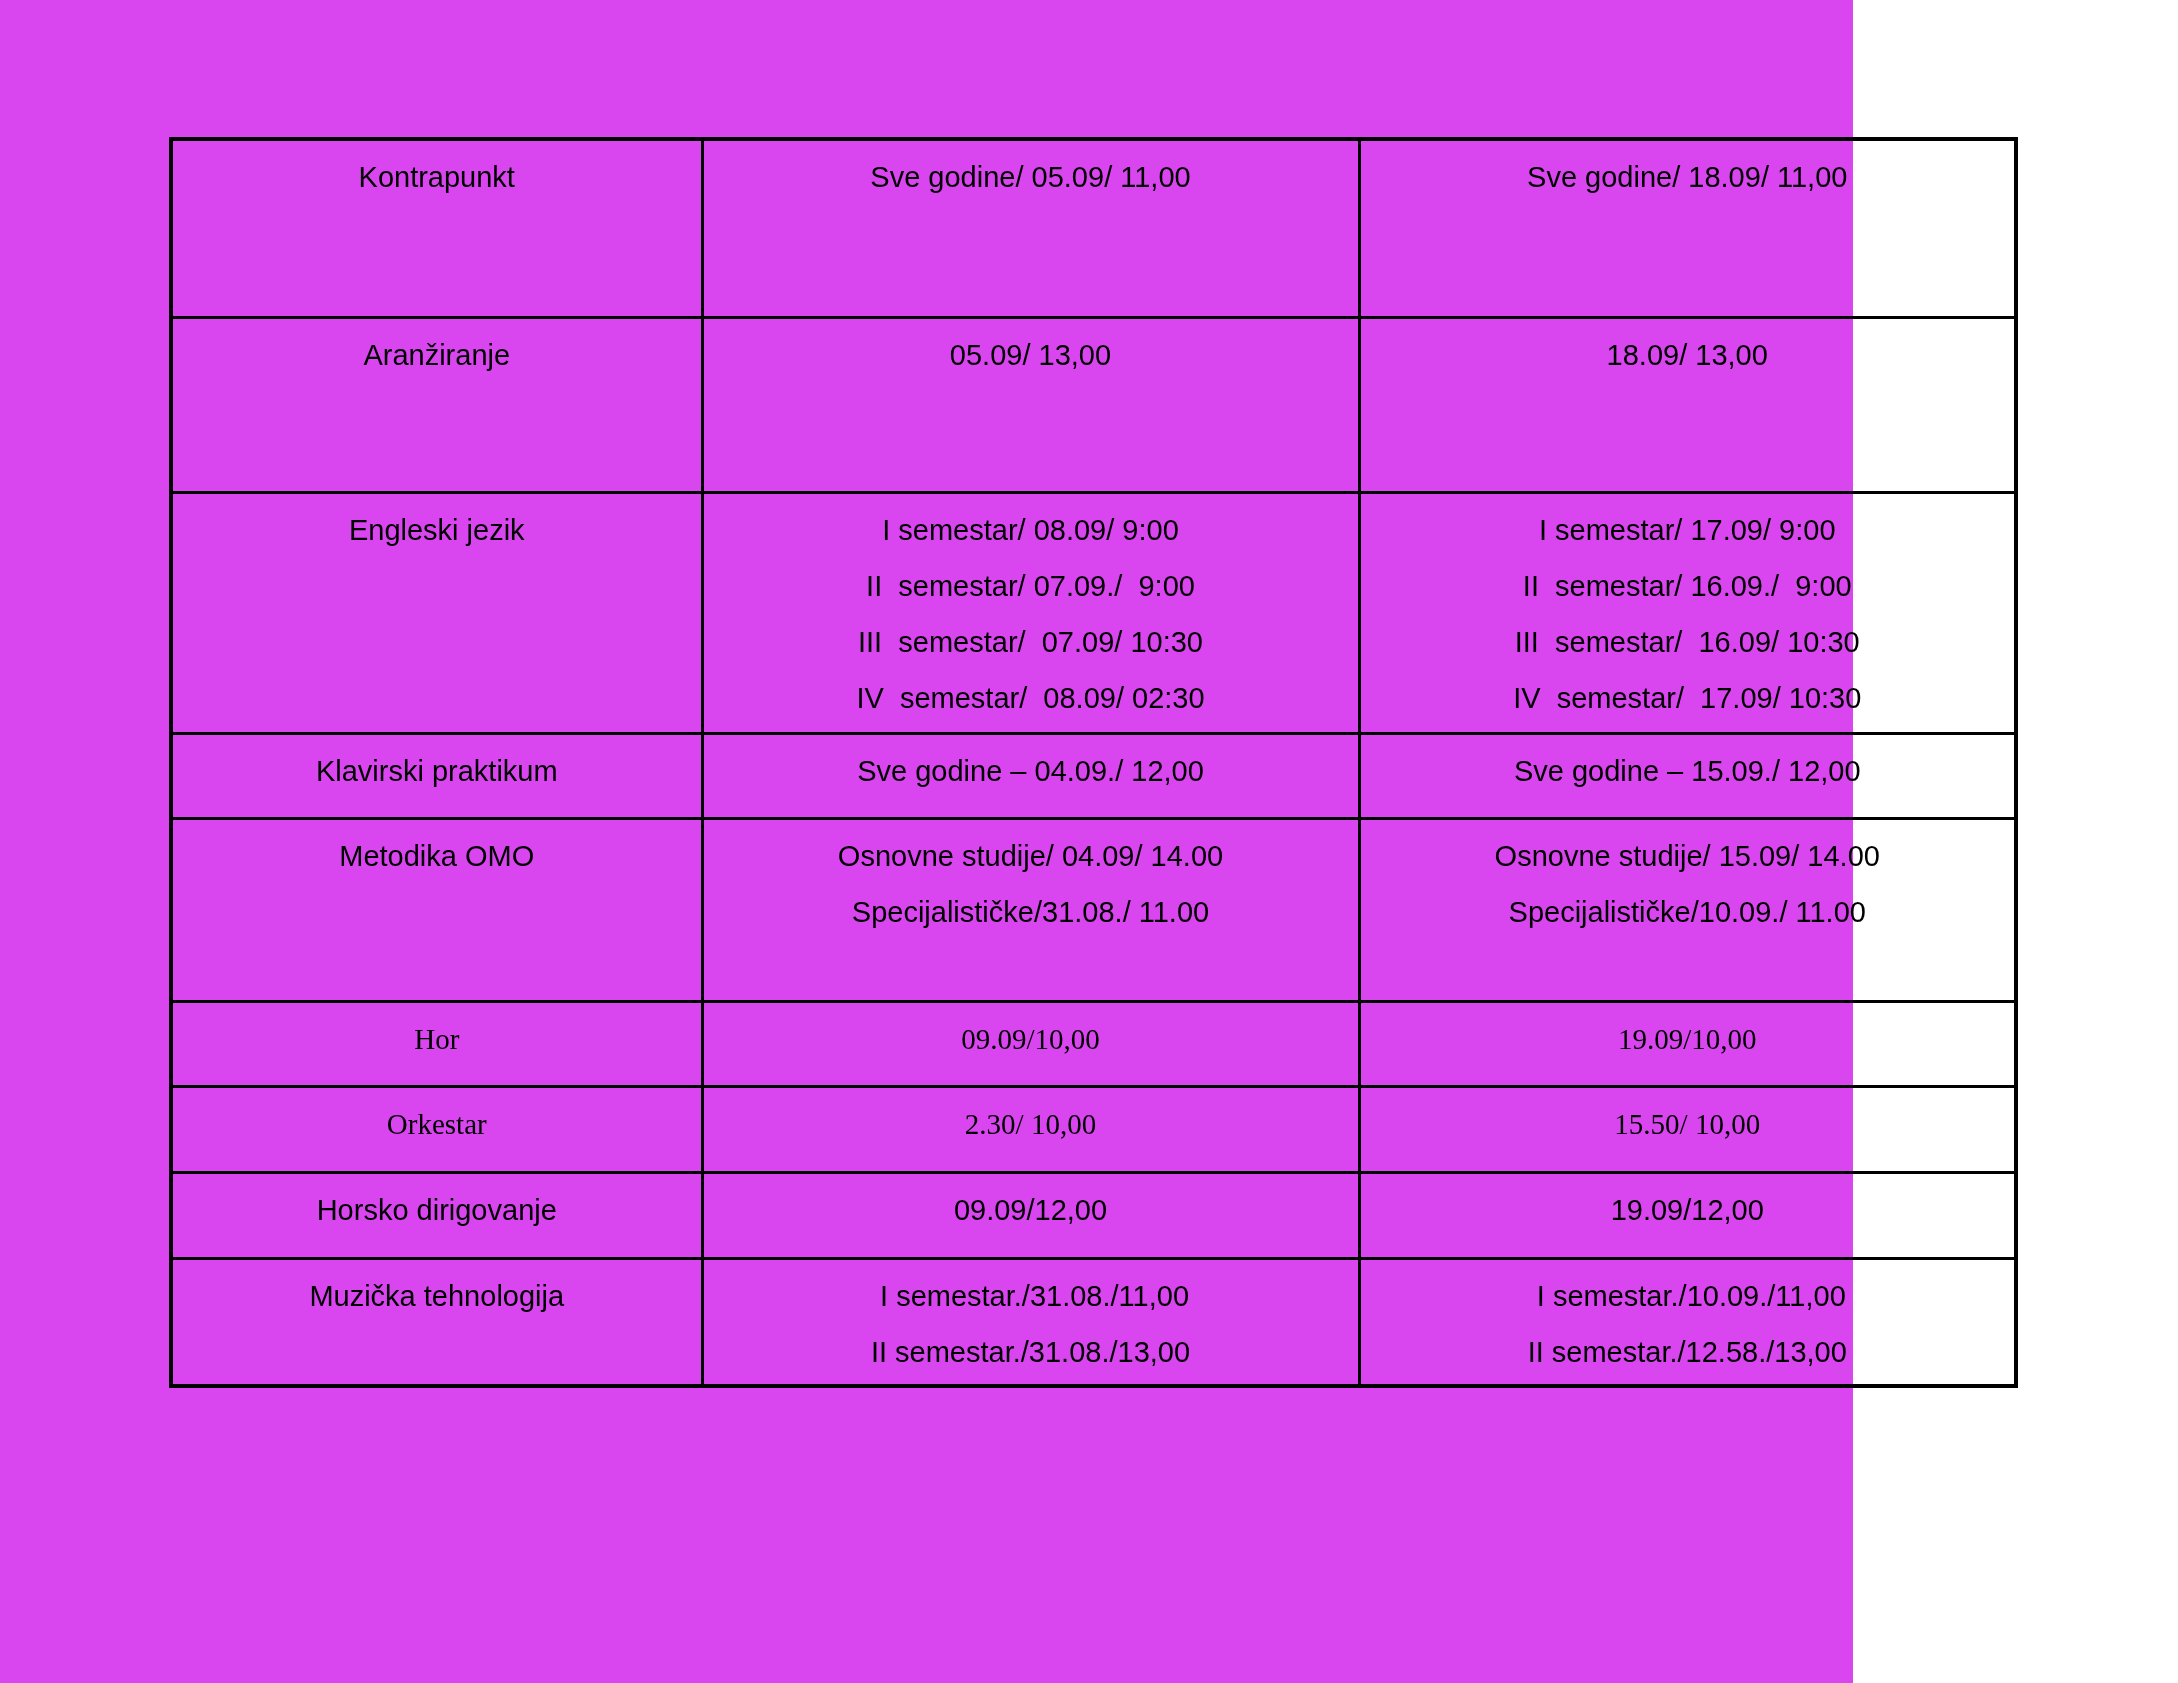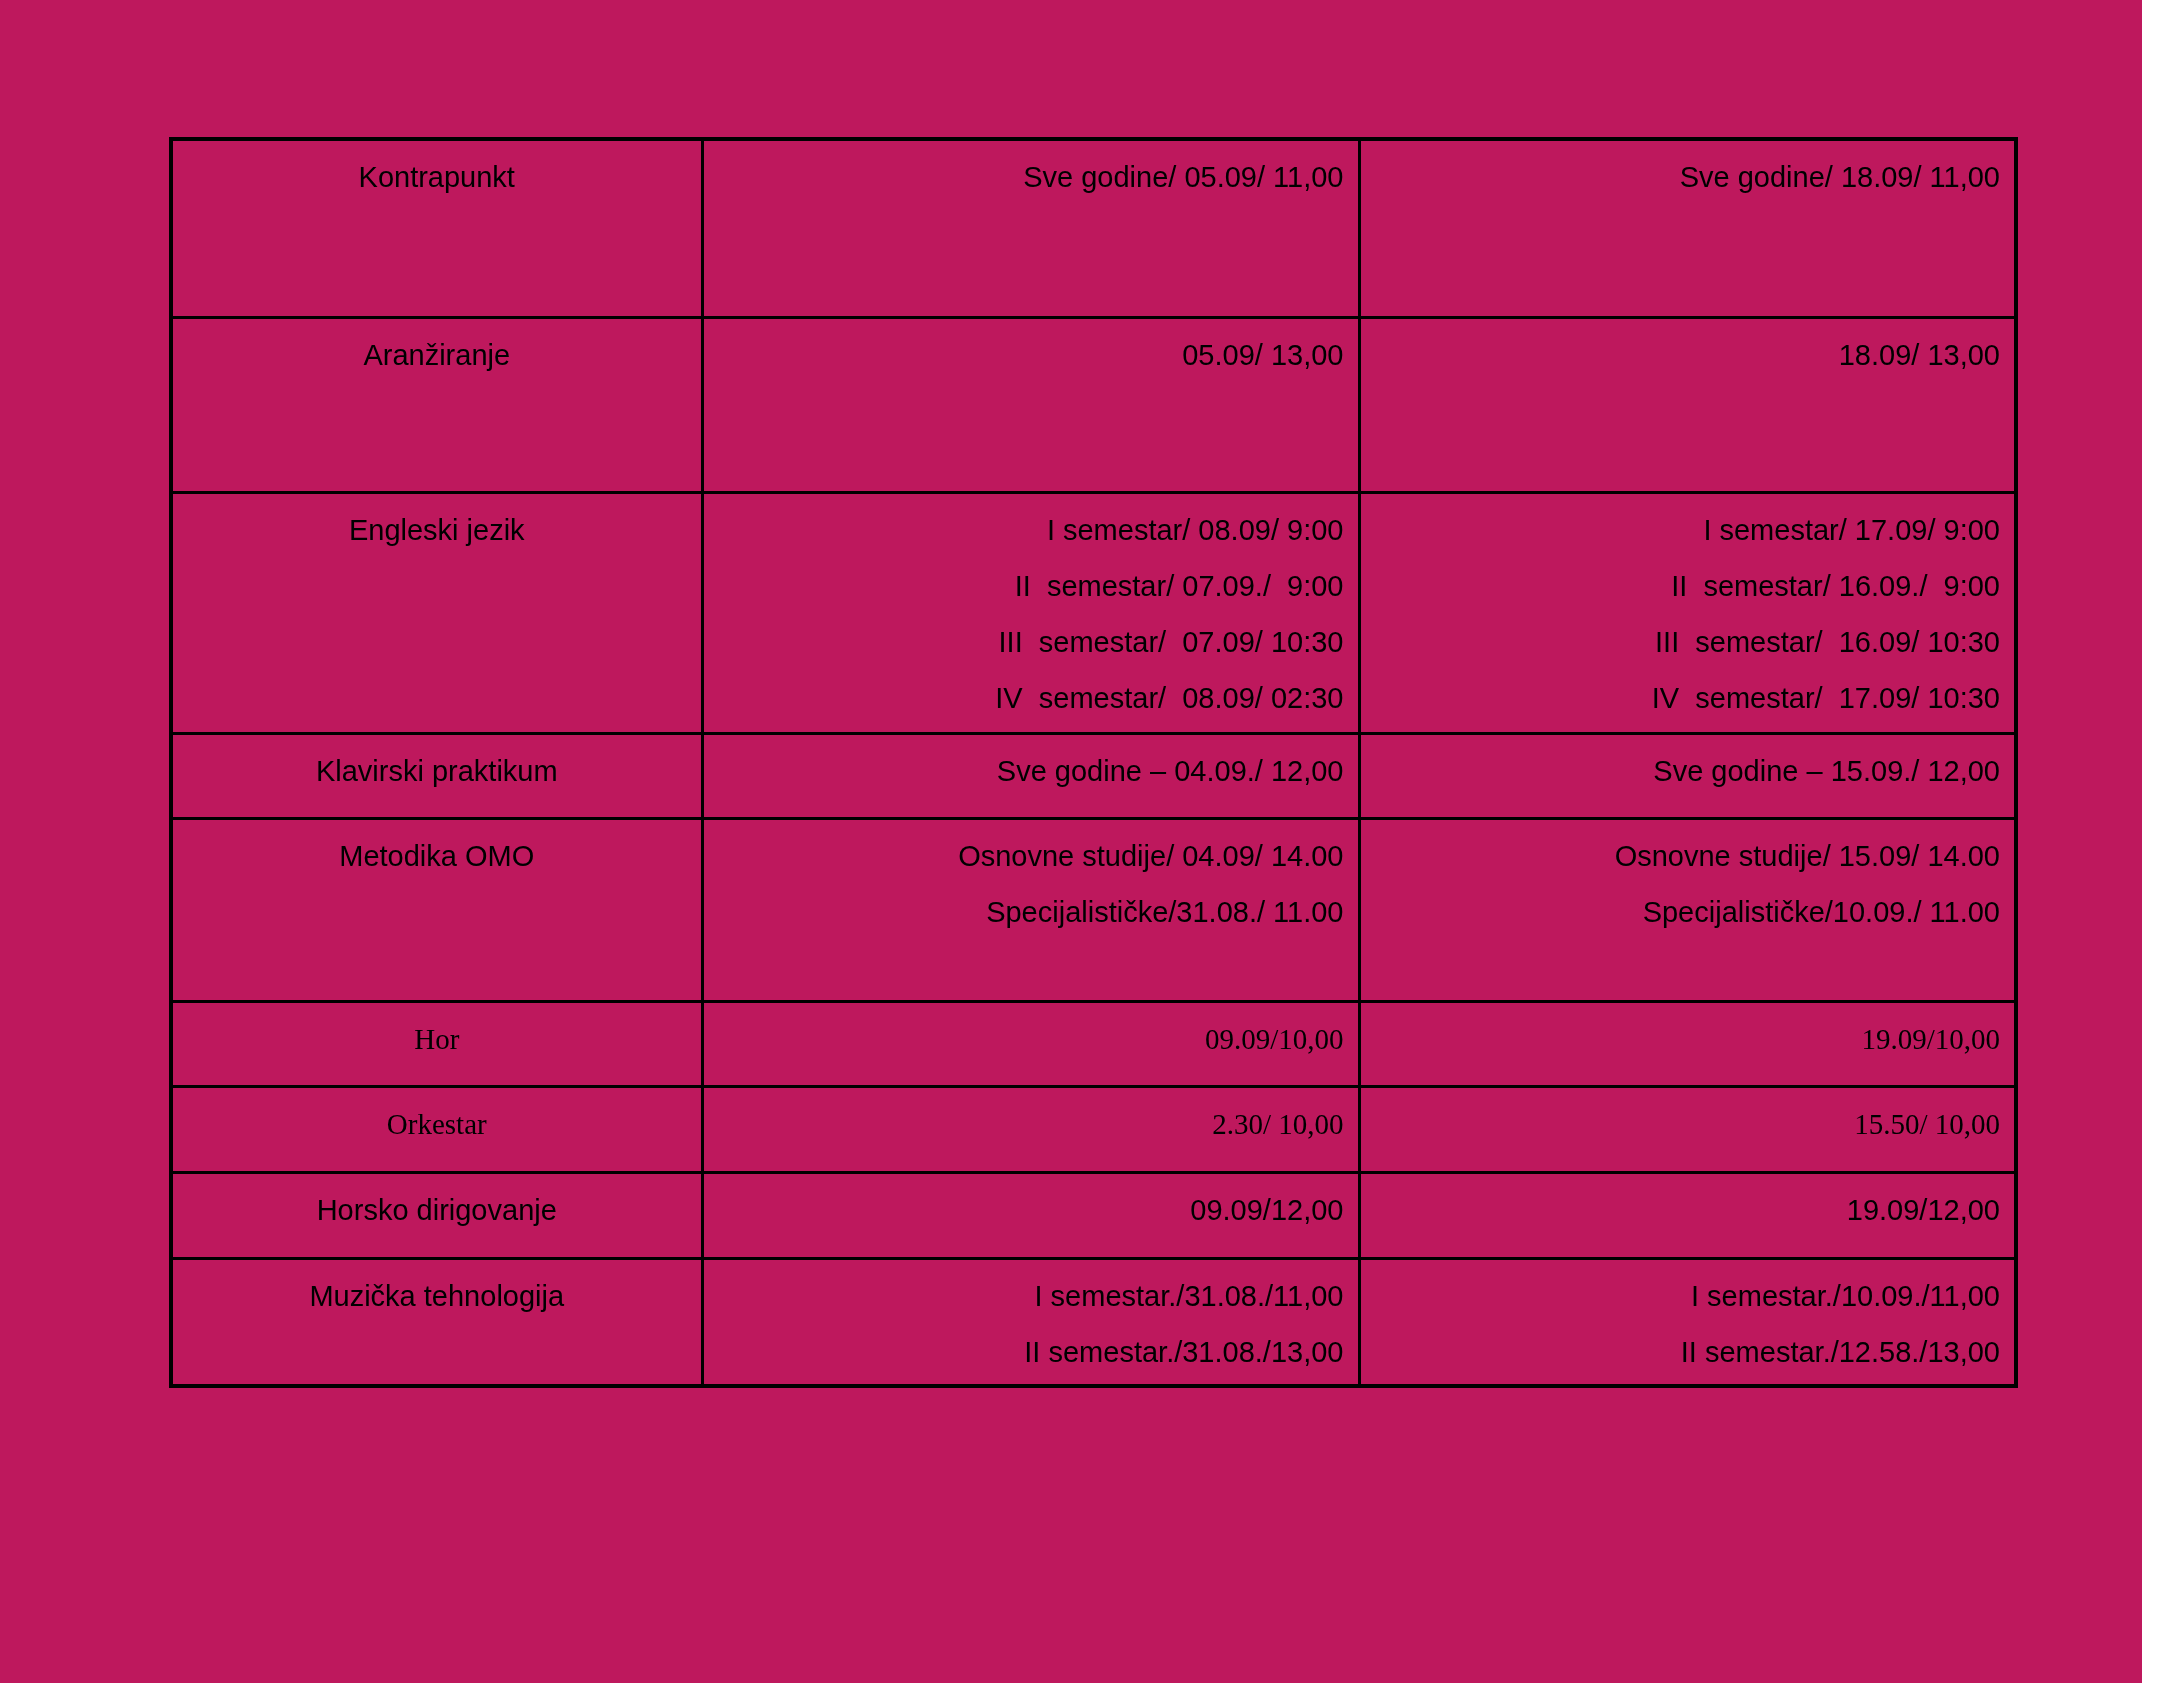--- a/index.html
+++ b/index.html
@@ -1,21 +1,21 @@
 <!DOCTYPE html>
 <html><head>
 <meta charset="utf-8">
 <style>
   * { margin: 0; padding: 0; box-sizing: border-box; }
   html, body { background: #ffffff; }
   .page {
     position: relative;
-    width: 2142px;
+    width: 1853px;
     height: 1683px;
-    background: #be185d;
+    background: #d946ef;
     font-family: "Liberation Sans", "DejaVu Sans", sans-serif;
     color: #000000;
   }
   table.schedule {
     position: absolute;
     left: 169px;
     top: 137px;
     width: 1845px;
     border-collapse: collapse;
     table-layout: fixed;
@@ -26,21 +26,21 @@
     vertical-align: top;
     font-size: 29px;
     line-height: 56px;
     padding: 8px 14px 4px 14px;
     overflow: hidden;
   }
   td.subject-cell {
     text-align: center;
   }
   td.slot-cell {
-    text-align: right;
+    text-align: center;
   }
   .line {
     white-space: pre-wrap;
   }
 </style>
 </head>
 <body>
 
 <div class="page">
   <table class="schedule">

